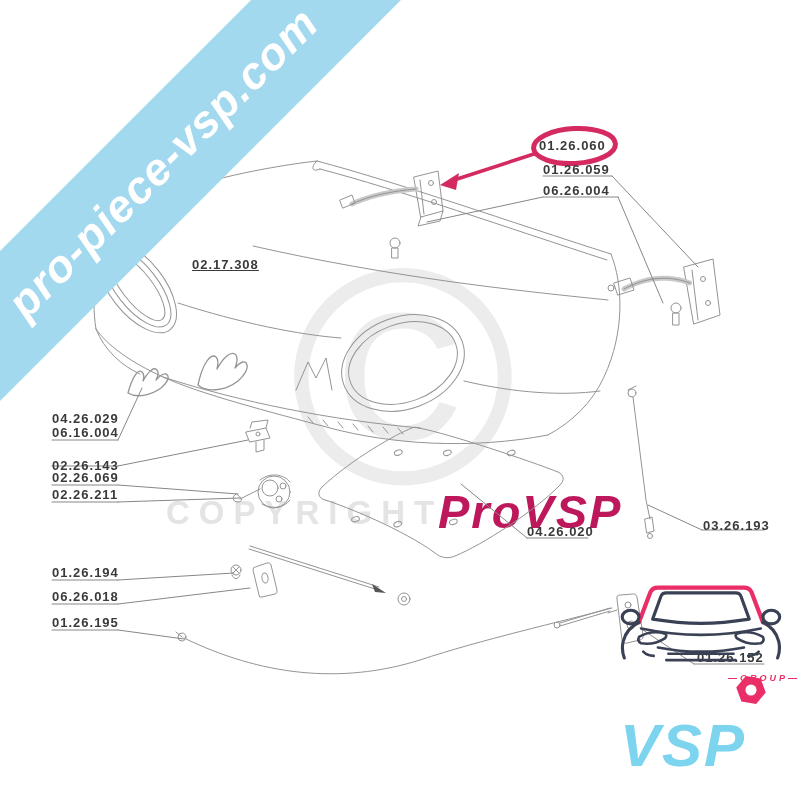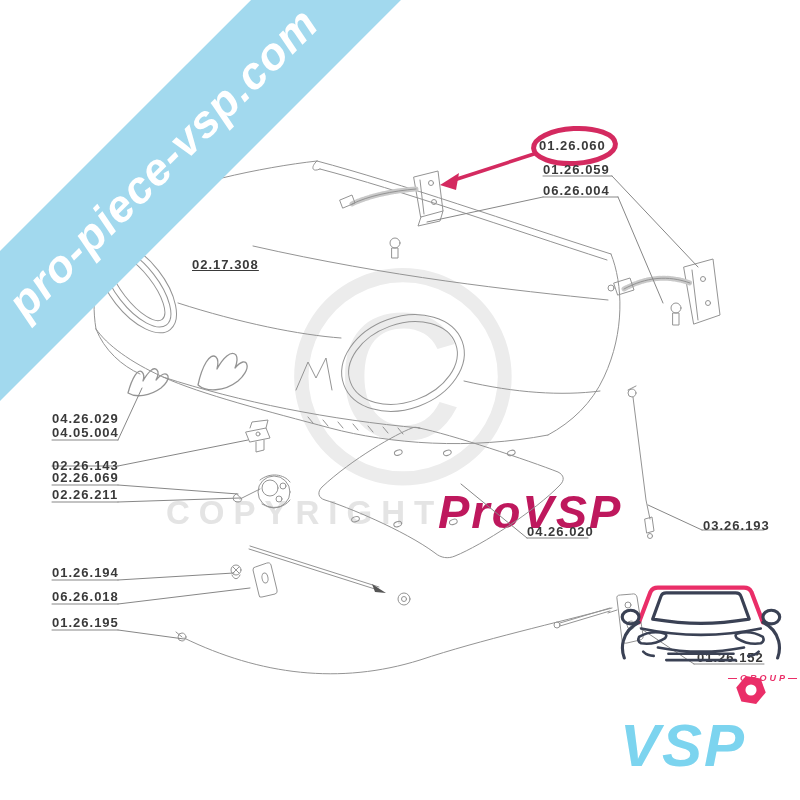--- a/index.html
+++ b/index.html
@@ -169,21 +169,21 @@
       <polygon points="440,185 459,173 456,190" fill="#d42a60"></polygon>
     </g>
   </svg>
 
   <div id="labels-layer">
       <div class="part-label" style="left: 192px; top: 257px; text-decoration: underline;">02.17.308</div>
       <div class="part-label" style="left: 539px; top: 138px;">01.26.060</div>
       <div class="part-label" style="left: 543px; top: 162px;">01.26.059</div>
       <div class="part-label" style="left: 543px; top: 183px;">06.26.004</div>
       <div class="part-label" style="left: 52px; top: 411px;">04.26.029</div>
-      <div class="part-label" style="left: 52px; top: 425px;">04.05.004</div>
+      <div class="part-label" style="left: 52px; top: 425px;">06.16.004</div>
       <div class="part-label" style="left: 52px; top: 450px; margin-top: 8px;">02.26.143</div>
       <div class="part-label" style="left: 52px; top: 470px;">02.26.069</div>
       <div class="part-label" style="left: 52px; top: 487px;">02.26.211</div>
       <div class="part-label" style="left: 52px; top: 565px;">01.26.194</div>
       <div class="part-label" style="left: 52px; top: 589px;">06.26.018</div>
       <div class="part-label" style="left: 52px; top: 615px;">01.26.195</div>
       <div class="part-label" style="left: 527px; top: 524px;">04.26.020</div>
       <div class="part-label" style="left: 703px; top: 518px;">03.26.193</div>
       <div class="part-label" style="left: 697px; top: 650px;">01.26.152</div>
     </div>

